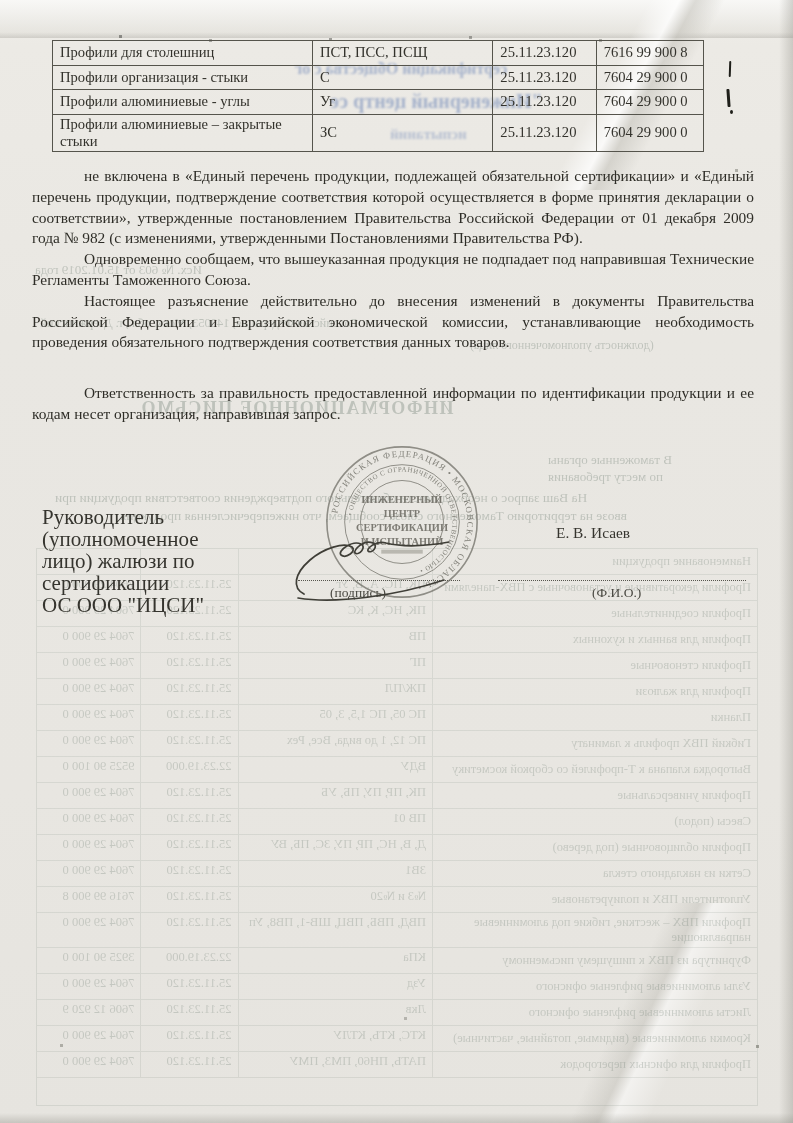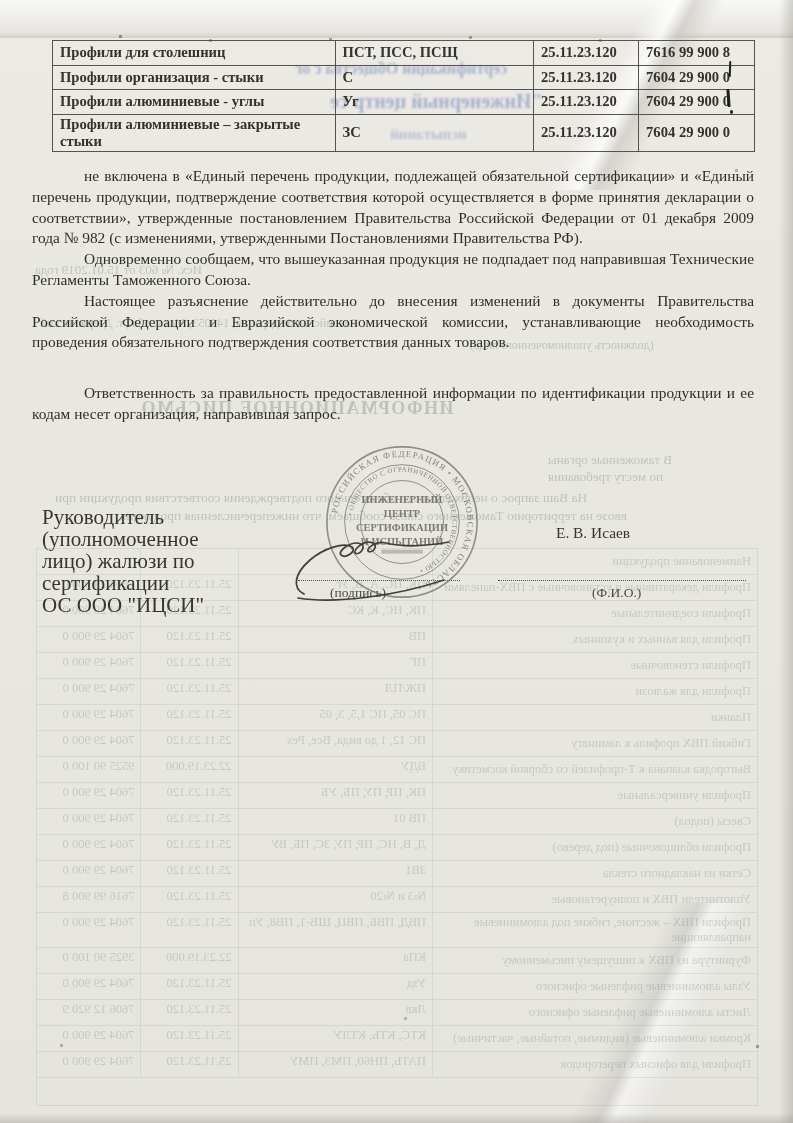--- a/index.html
+++ b/index.html
@@ -40,21 +40,21 @@
     border:1px solid rgba(110,125,115,.55);font-size:12.5px;z-index:1;box-sizing:border-box;}
   .brow{display:flex;border-bottom:1px solid rgba(110,125,115,.5);min-height:26px;align-items:center;box-sizing:border-box;}
   .bcell{padding:2px 6px;box-sizing:border-box;}
   .b-name{width:45%;}
   .b-desig{width:27%;border-left:1px solid rgba(110,125,115,.5);align-self:stretch;}
   .b-code1{width:13.5%;border-left:1px solid rgba(110,125,115,.5);align-self:stretch;}
   .b-code2{width:14.5%;border-left:1px solid rgba(110,125,115,.5);align-self:stretch;}
 
   
   .fg{position:absolute;z-index:2;}
-  table.products{border-collapse:collapse;width:703px;color:#33322c;font-weight:bold;}
+  table.products{border-collapse:collapse;width:652px;color:#33322c;}
   table.products td{border:1px solid #55544c;font-size:14.6px;padding:1px 7px;height:21.5px;}
   td.c-name{width:292px;}
   td.c-desig{width:204px;}
   td.c-tnved{width:92px;}
   td.c-code{width:111px;}
   .ink{position:absolute;background:#1f1f1a;z-index:3;border-radius:1px;}
 
   .bodytext{position:absolute;left:32px;top:166px;width:722px;z-index:2;
     font-size:15.4px;line-height:20.8px;color:#2e2d27;text-align:justify;}
   .bodytext p{margin:0;text-indent:52px;}

